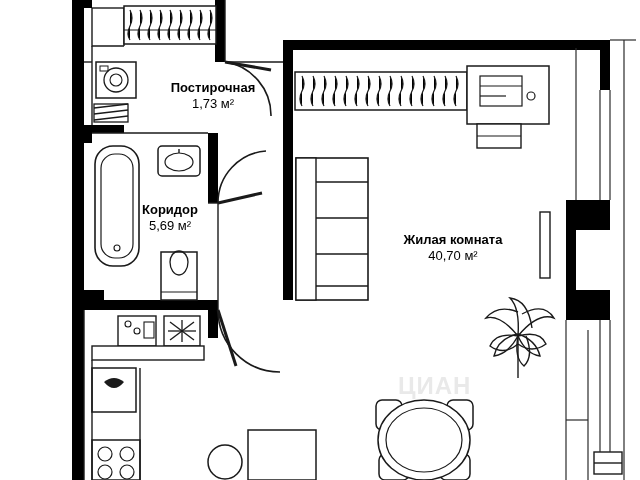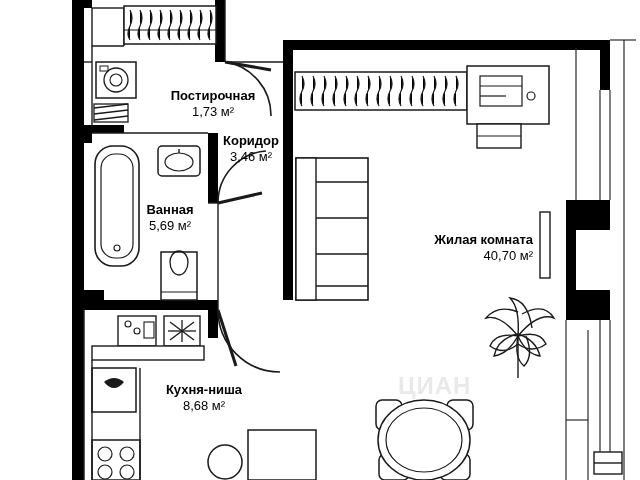--- a/index.html
+++ b/index.html
@@ -287,40 +287,32 @@
       <line x1="594" y1="463" x2="622" y2="463"></line>
     </g>
     <g stroke="#2b2b2b" stroke-width="1.2" fill="none">
       <path d="M600 90 L600 200"></path>
       <path d="M610 90 L610 200"></path>
       <path d="M600 320 L600 452"></path>
       <path d="M610 320 L610 452"></path>
     </g>
   </svg>
 
-  <div class="room-label" style="left:133px; top:80px; width:160px;margin-top:8px;">
+  <div class="room-label" style="left:133px; top:80px; width:160px;">
     <span class="nm">Постирочная</span>
     <span class="ar">1,73 м²</span>
   </div>
 
-  <div class="room-label" style="left:181px; top:133px; width:140px;">
+
+  <div class="room-label" style="left:100px; top:202px; width:140px;">
     <span class="nm">Коридор</span>
-    <span class="ar">3,46 м²</span>
-  </div>
-
-  <div class="room-label" style="left:100px; top:202px; width:140px;">
-    <span class="nm">Ванная</span>
     <span class="ar">5,69 м²</span>
   </div>
 
-  <div class="room-label" style="left:373px; top:232px; width:160px;text-align:right;">
+  <div class="room-label" style="left:373px; top:232px; width:160px;">
     <span class="nm">Жилая комната</span>
     <span class="ar">40,70 м²</span>
   </div>
 
-  <div class="room-label" style="left:129px; top:382px; width:150px;">
-    <span class="nm">Кухня-ниша</span>
-    <span class="ar">8,68 м²</span>
-  </div>
 
   <div class="watermark" style="left:398px; top:372px;">ЦИАН</div>
 
 </div>
 
 </body></html>

